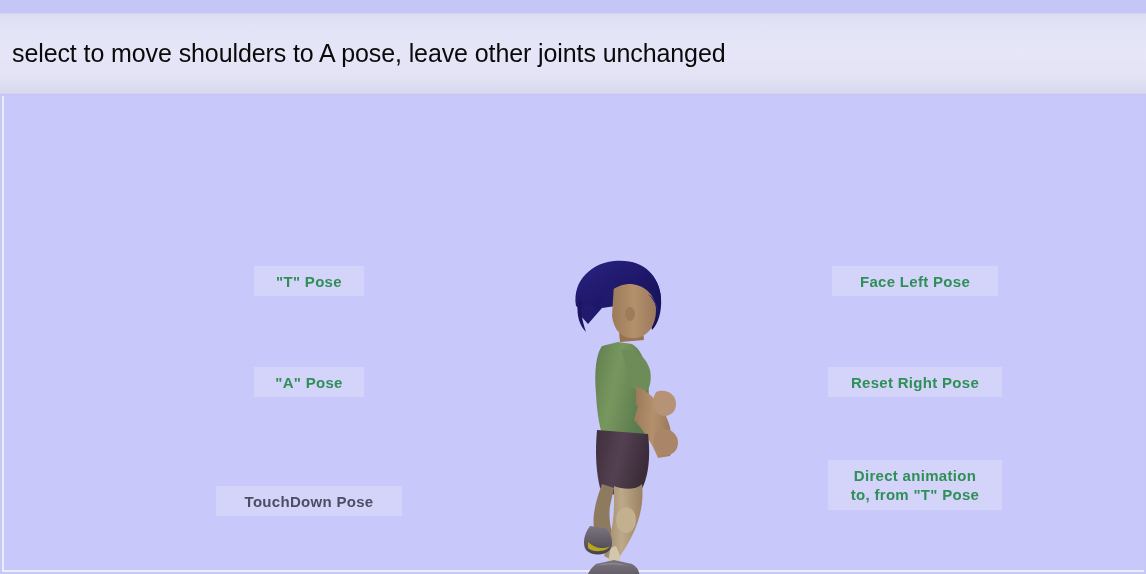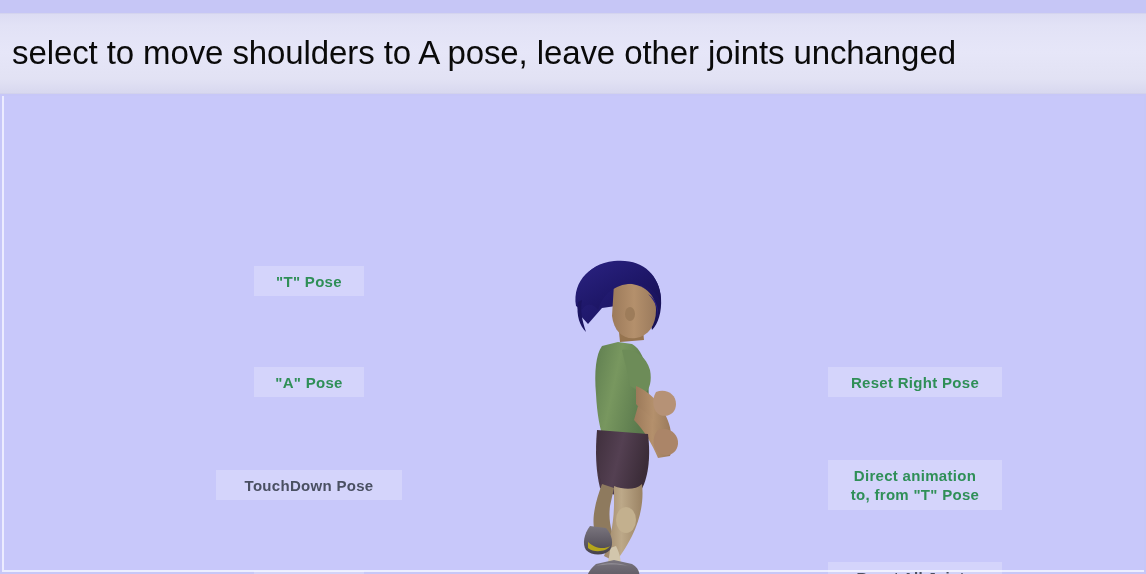--- a/index.html
+++ b/index.html
@@ -44,21 +44,21 @@
                 #e6e6f8 48%,
                 #e2e2f4 82%,
                 #d8d8ef 100%);
     border-top: 1px solid #d4d4ee;
     border-bottom: 1px solid #d2d2ec;
     box-sizing: border-box;
     display: flex;
     align-items: center;
   }
   .header-text {
-    font-size: 33px;
+    font-size: 25px;
     line-height: 1.05;
     color: #0a0a0a;
     padding-left: 12px;
     letter-spacing: -0.1px;
     white-space: nowrap;
     font-weight: 400;
   }
 
   
   .stage {
@@ -82,21 +82,21 @@
     font-weight: bold;
     line-height: 19px;
     letter-spacing: 0.3px;
     padding: 6px 8px;
     box-sizing: border-box;
     cursor: pointer;
     text-rendering: optimizeLegibility;
     -webkit-font-smoothing: antialiased;
   }
   .pose-btn.green { color: #2f8f57; }
-  .pose-btn.dark  { color: #4a5062; }
+  .pose-btn.dark  { color: #4a5062; margin-top: 16px; }
 
   
   .btn-t-pose        { left: 250px; top: 170px;  width: 110px; height: 30px; }
   .btn-a-pose        { left: 250px; top: 271px;  width: 110px; height: 30px; }
   .btn-touchdown     { left: 212px; top: 374px;  width: 186px; height: 30px; }
   .btn-y-pose        { left: 250px; top: 475px;  width: 110px; height: 30px; }
 
   
   .btn-face-left     { left: 828px; top: 170px;  width: 166px; height: 30px; }
   .btn-face-right    { left: 824px; top: 271px;  width: 174px; height: 30px; }
@@ -130,20 +130,21 @@
   <div class="stage">
 
     <div class="pose-btn green btn-t-pose">"T" Pose</div>
 
     <div class="pose-btn green btn-a-pose">"A" Pose</div>
 
     <div class="pose-btn dark btn-touchdown">TouchDown Pose</div>
 
     <div class="pose-btn dark btn-y-pose">"Y" Pose</div>
 
+    <div class="pose-btn green btn-face-left">Face Left Pose</div>
 
     <div class="pose-btn green btn-face-right">Reset Right Pose</div>
 
     <div class="pose-btn green btn-direct-anim">
       <span class="line1">Direct animation</span>
       <span class="line2">to, from "T" Pose</span>
     </div>
 
     <div class="pose-btn dark btn-reset-joints">
       <span class="line1">Reset All Joints</span>

